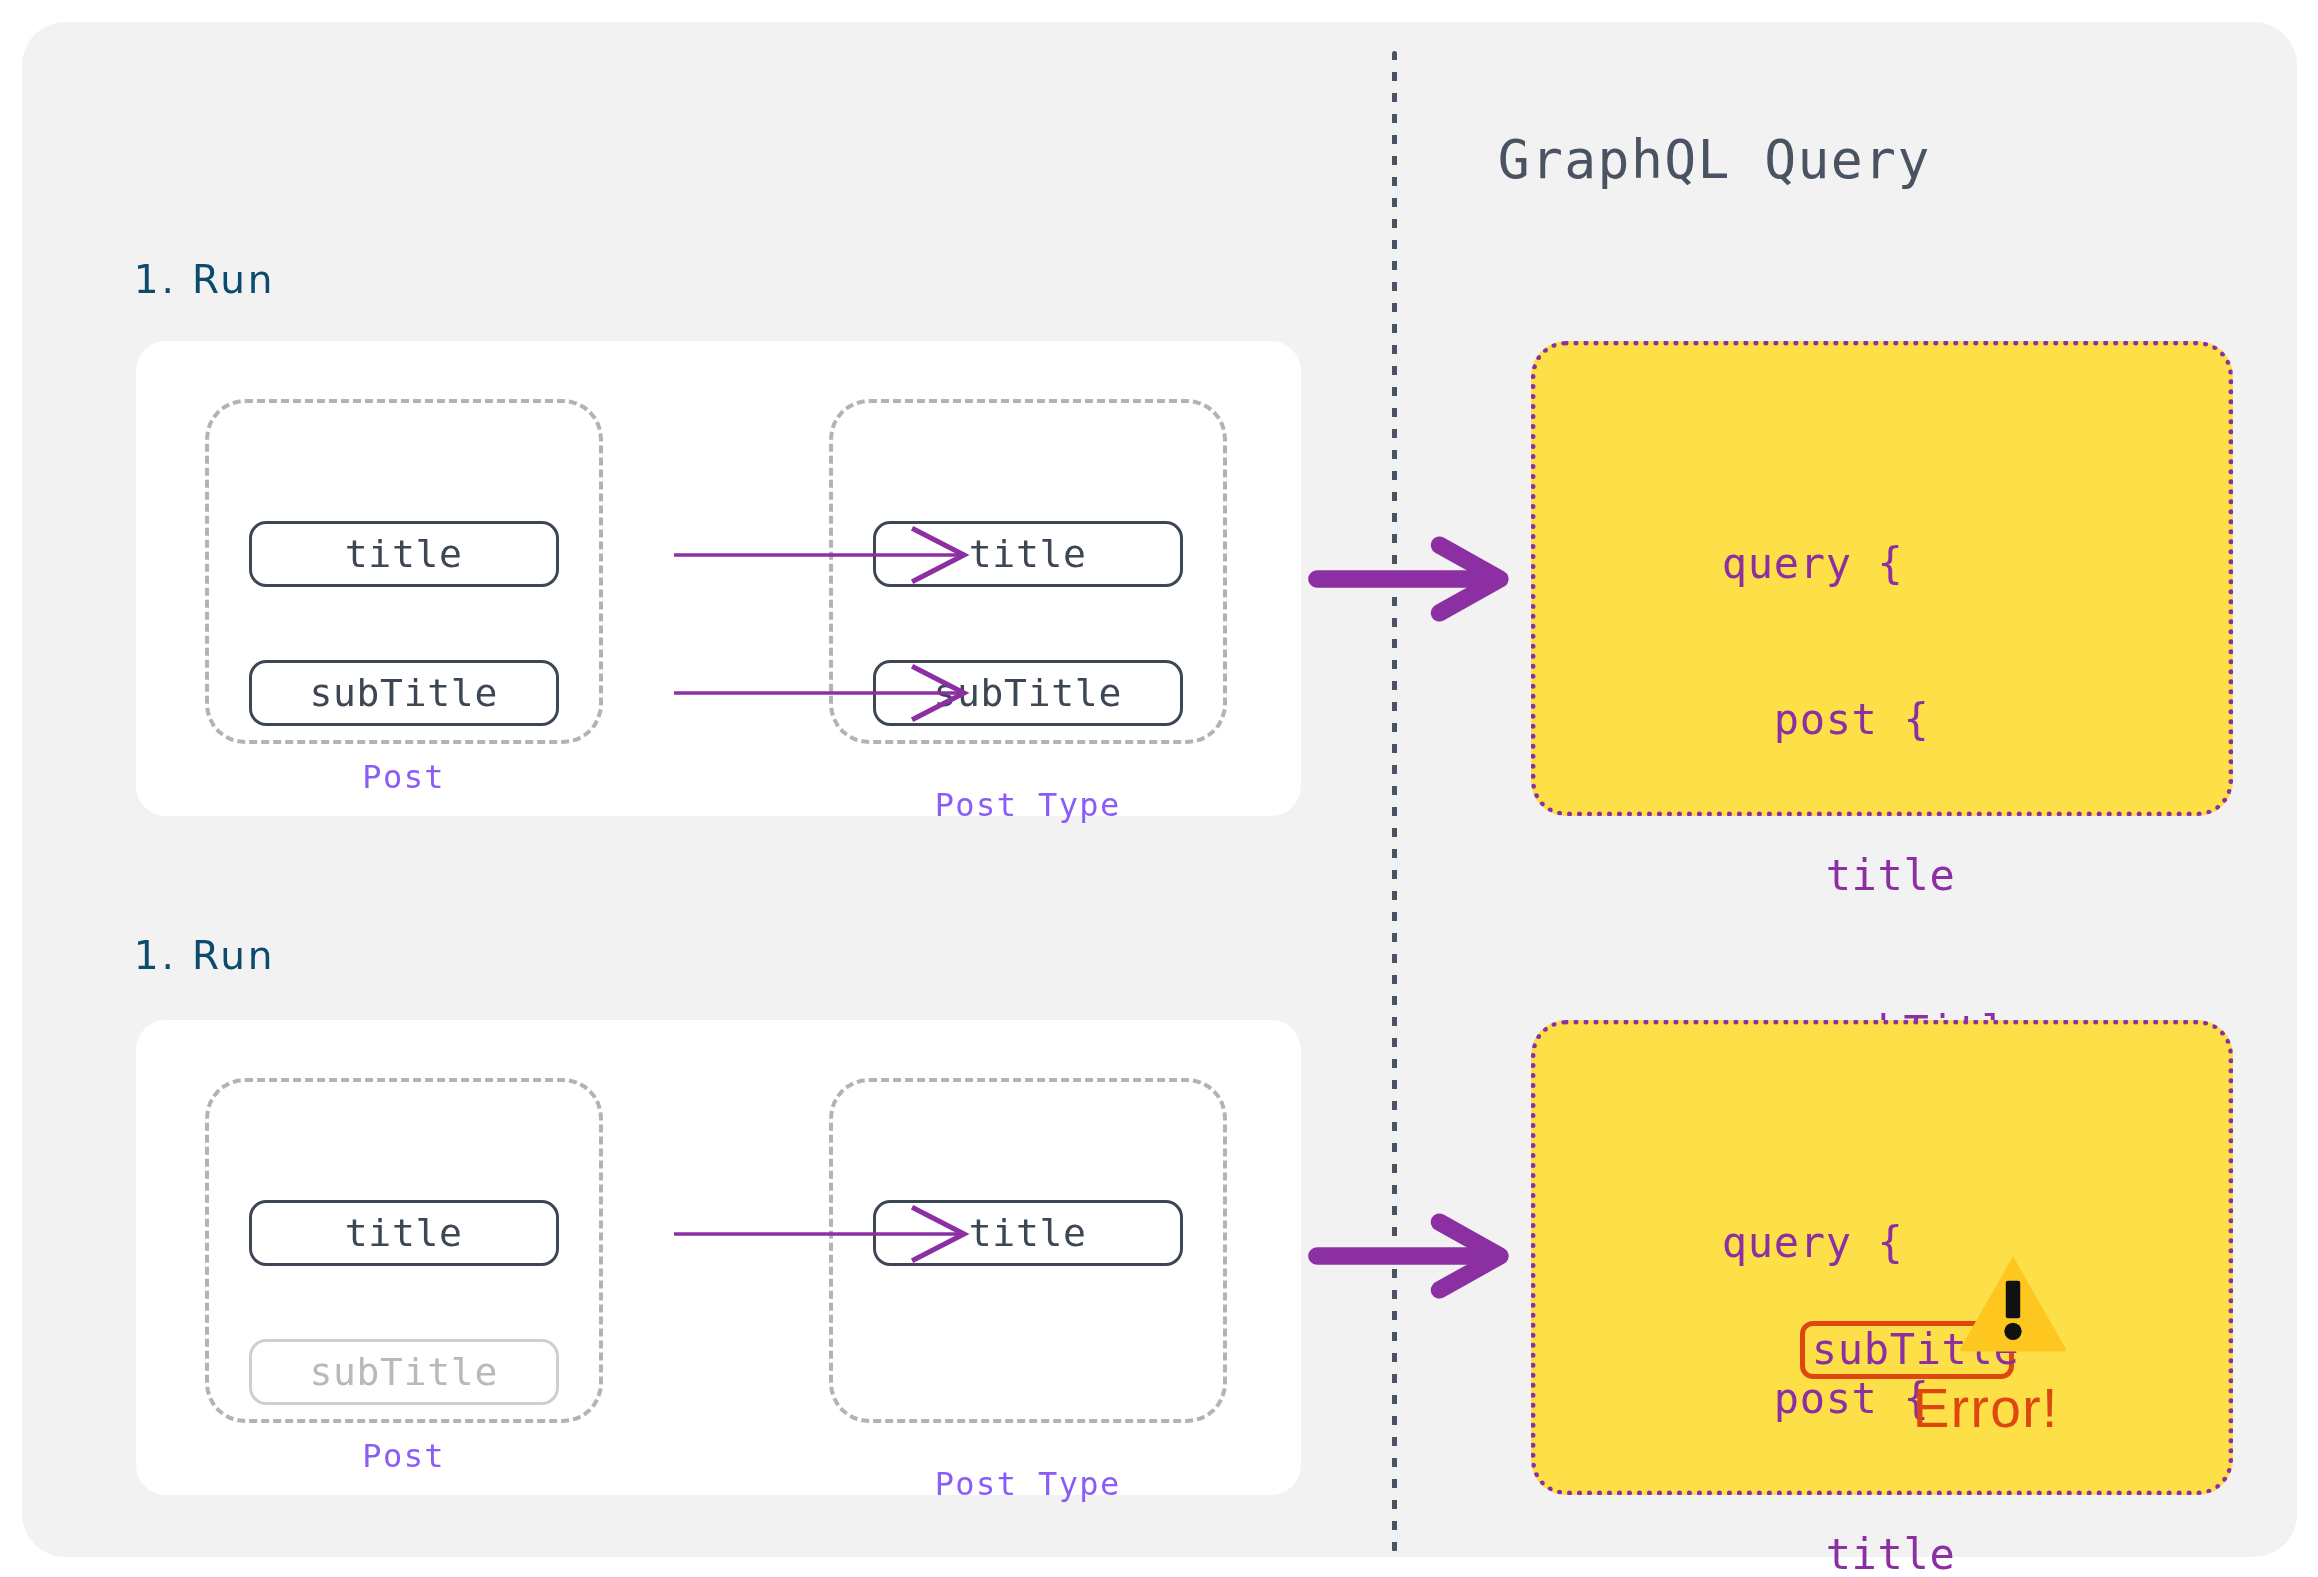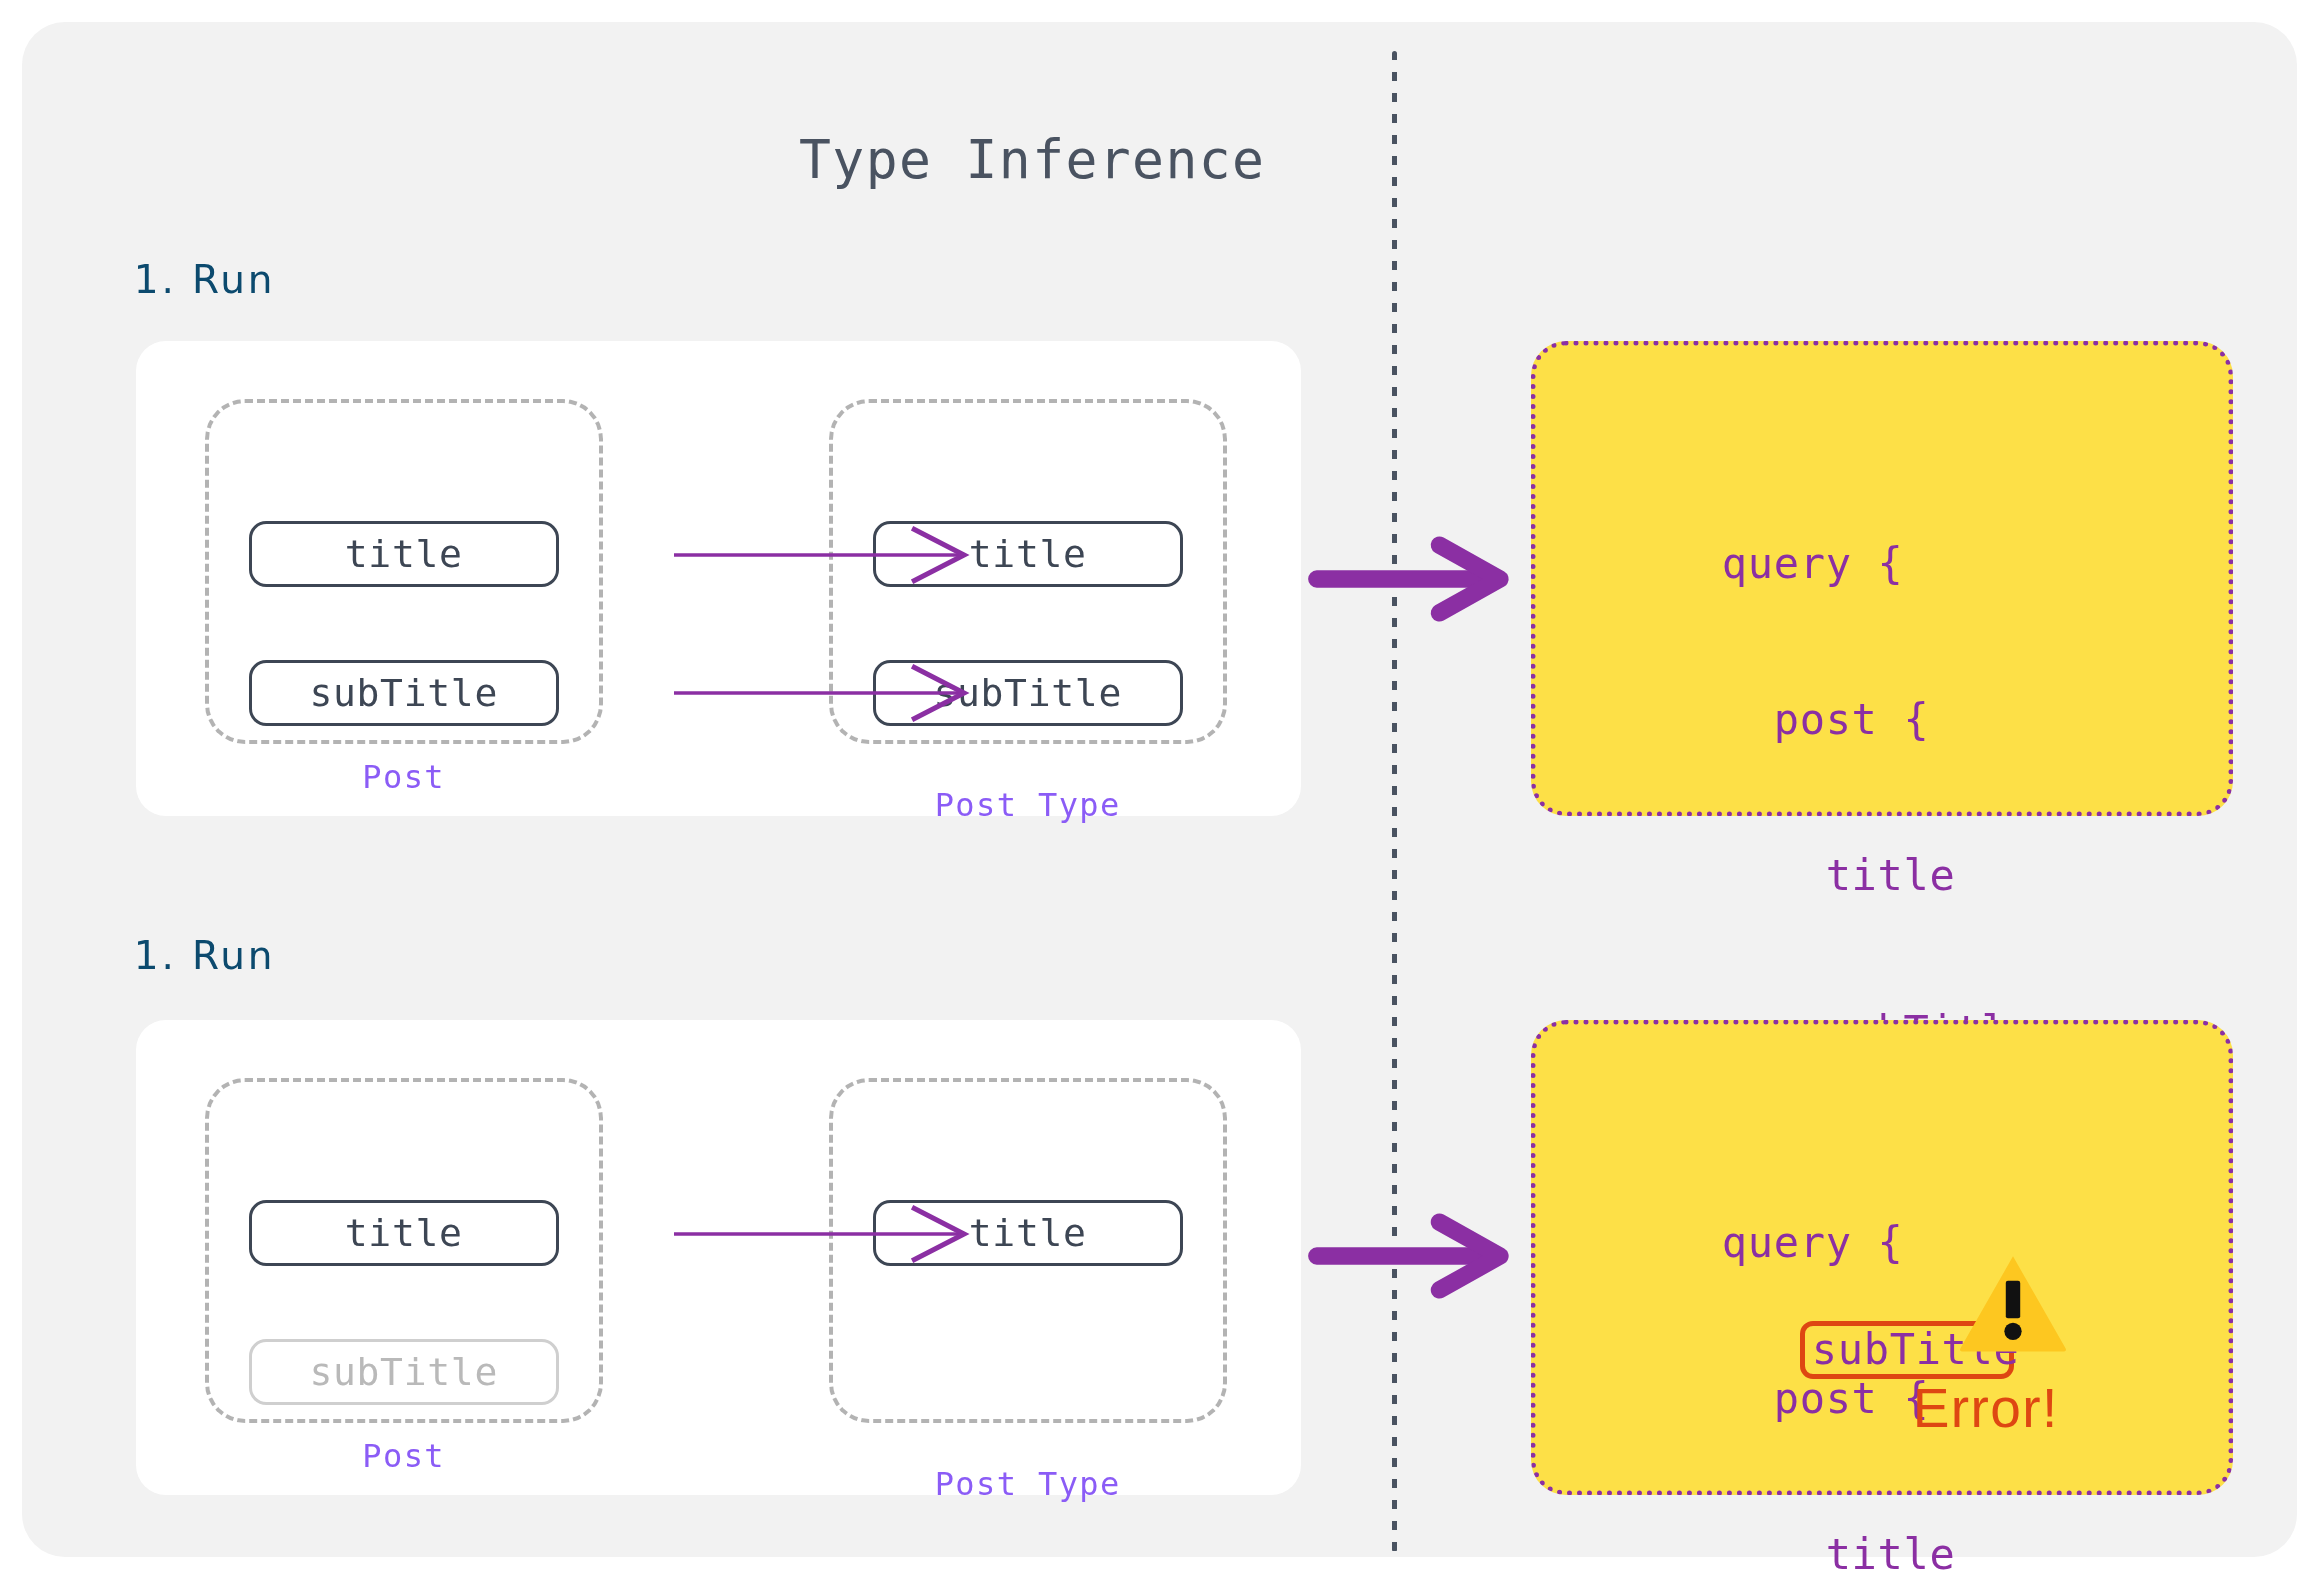--- a/index.html
+++ b/index.html
@@ -214,21 +214,21 @@
     color: #de4712;
     letter-spacing: 1.4px;
     white-space: nowrap;
   }
 </style>
 </head>
 <body>
 
 <div id="figure">
 
-  <div class="col-heading" id="heading-type-inference">Type Inference</div>
+  <div class="col-heading" id="heading-graphql-query">GraphQL Query</div>
 
   <div id="divider"></div>
 
   <div class="run-label" id="run-label-1">1. Run</div>
 
   <div class="inference-card" id="inference-card-1">
 
     <div class="dashed-group left"></div>
     <div class="field-pill p-left row-1">title</div>
     <div class="field-pill p-left row-2">subTitle</div>

